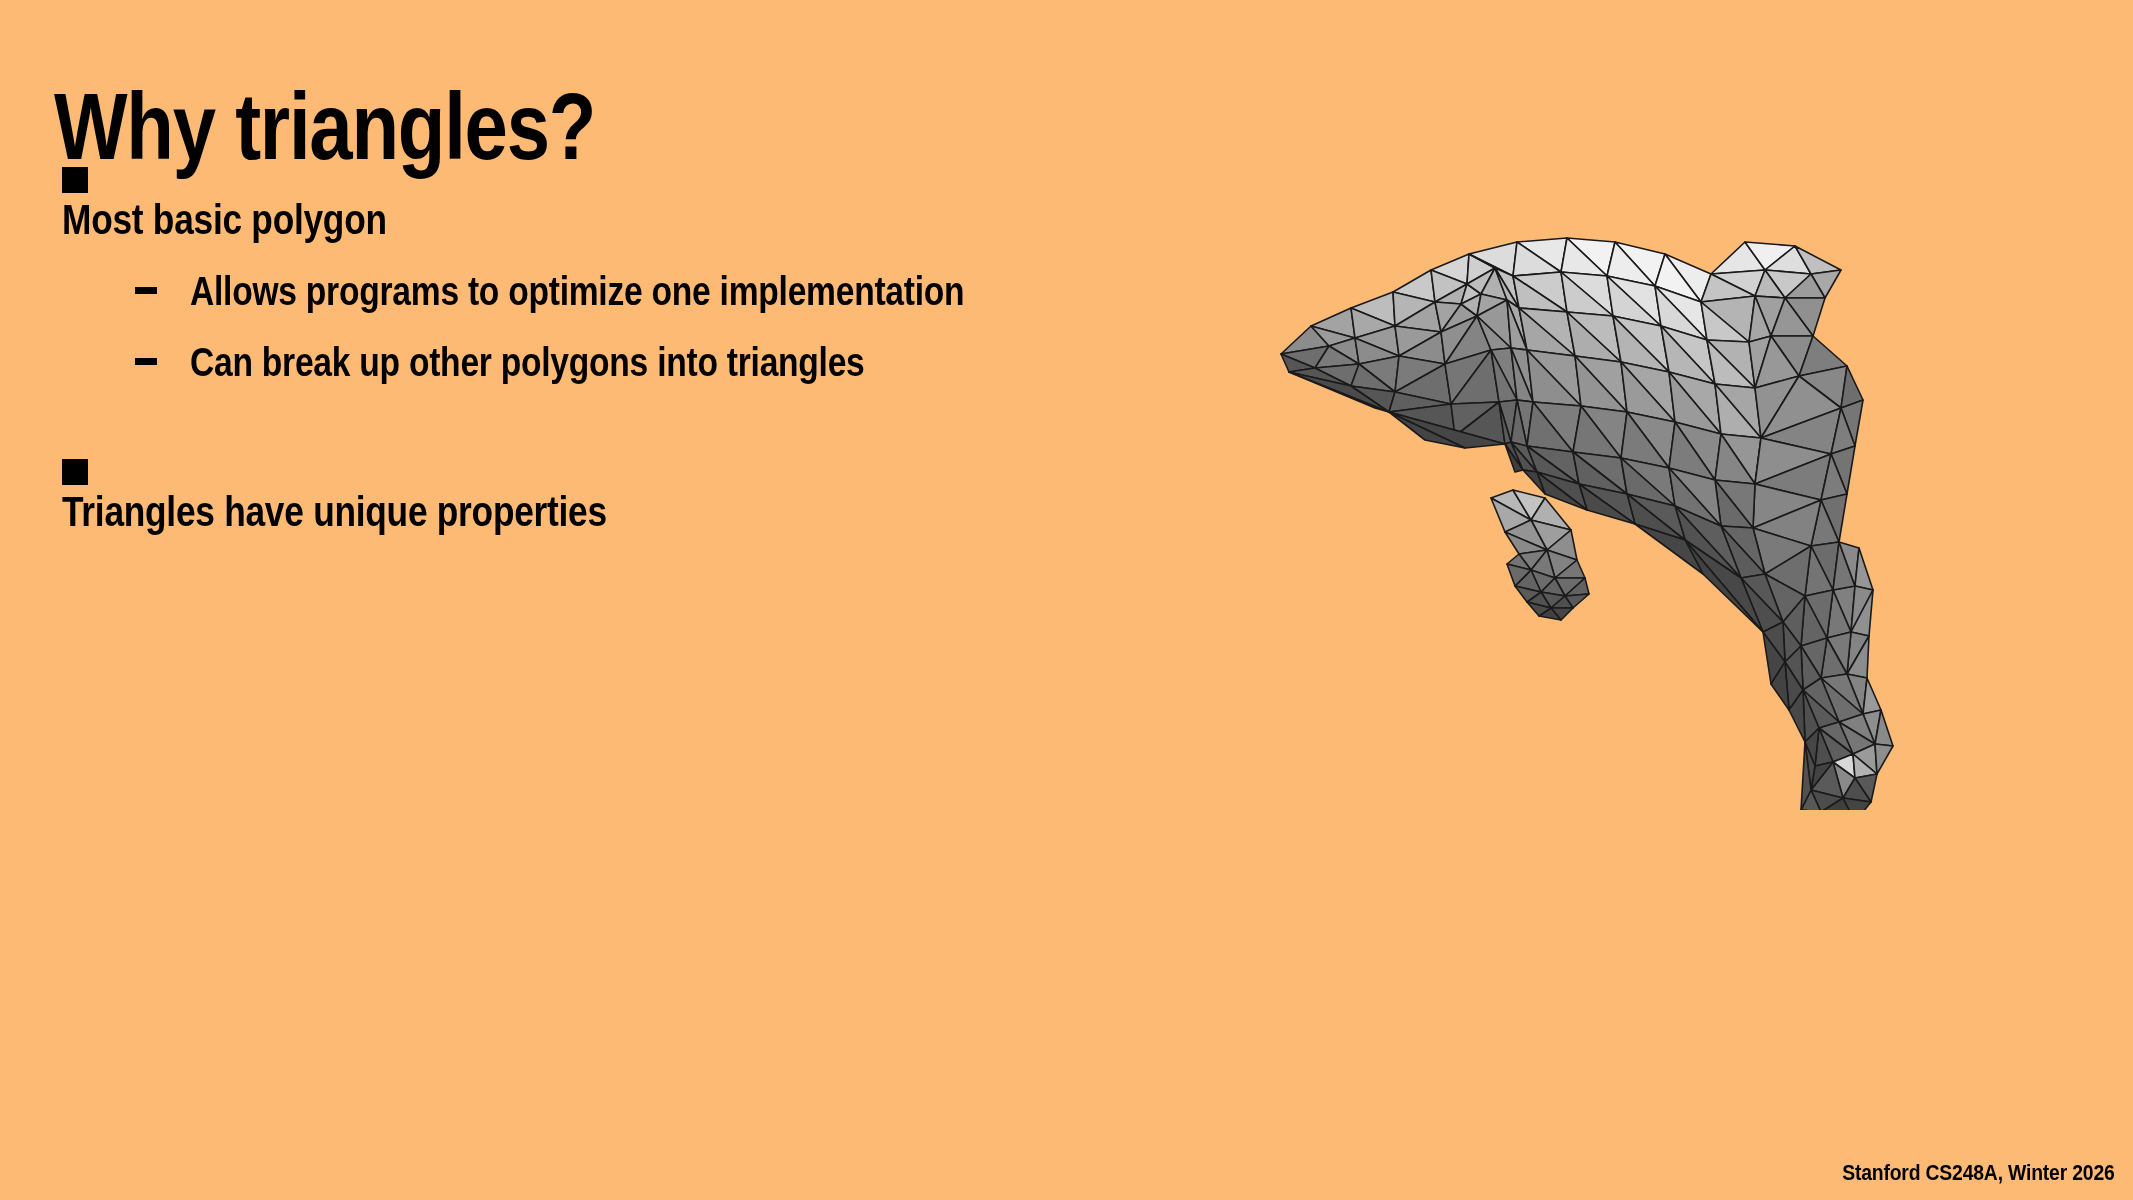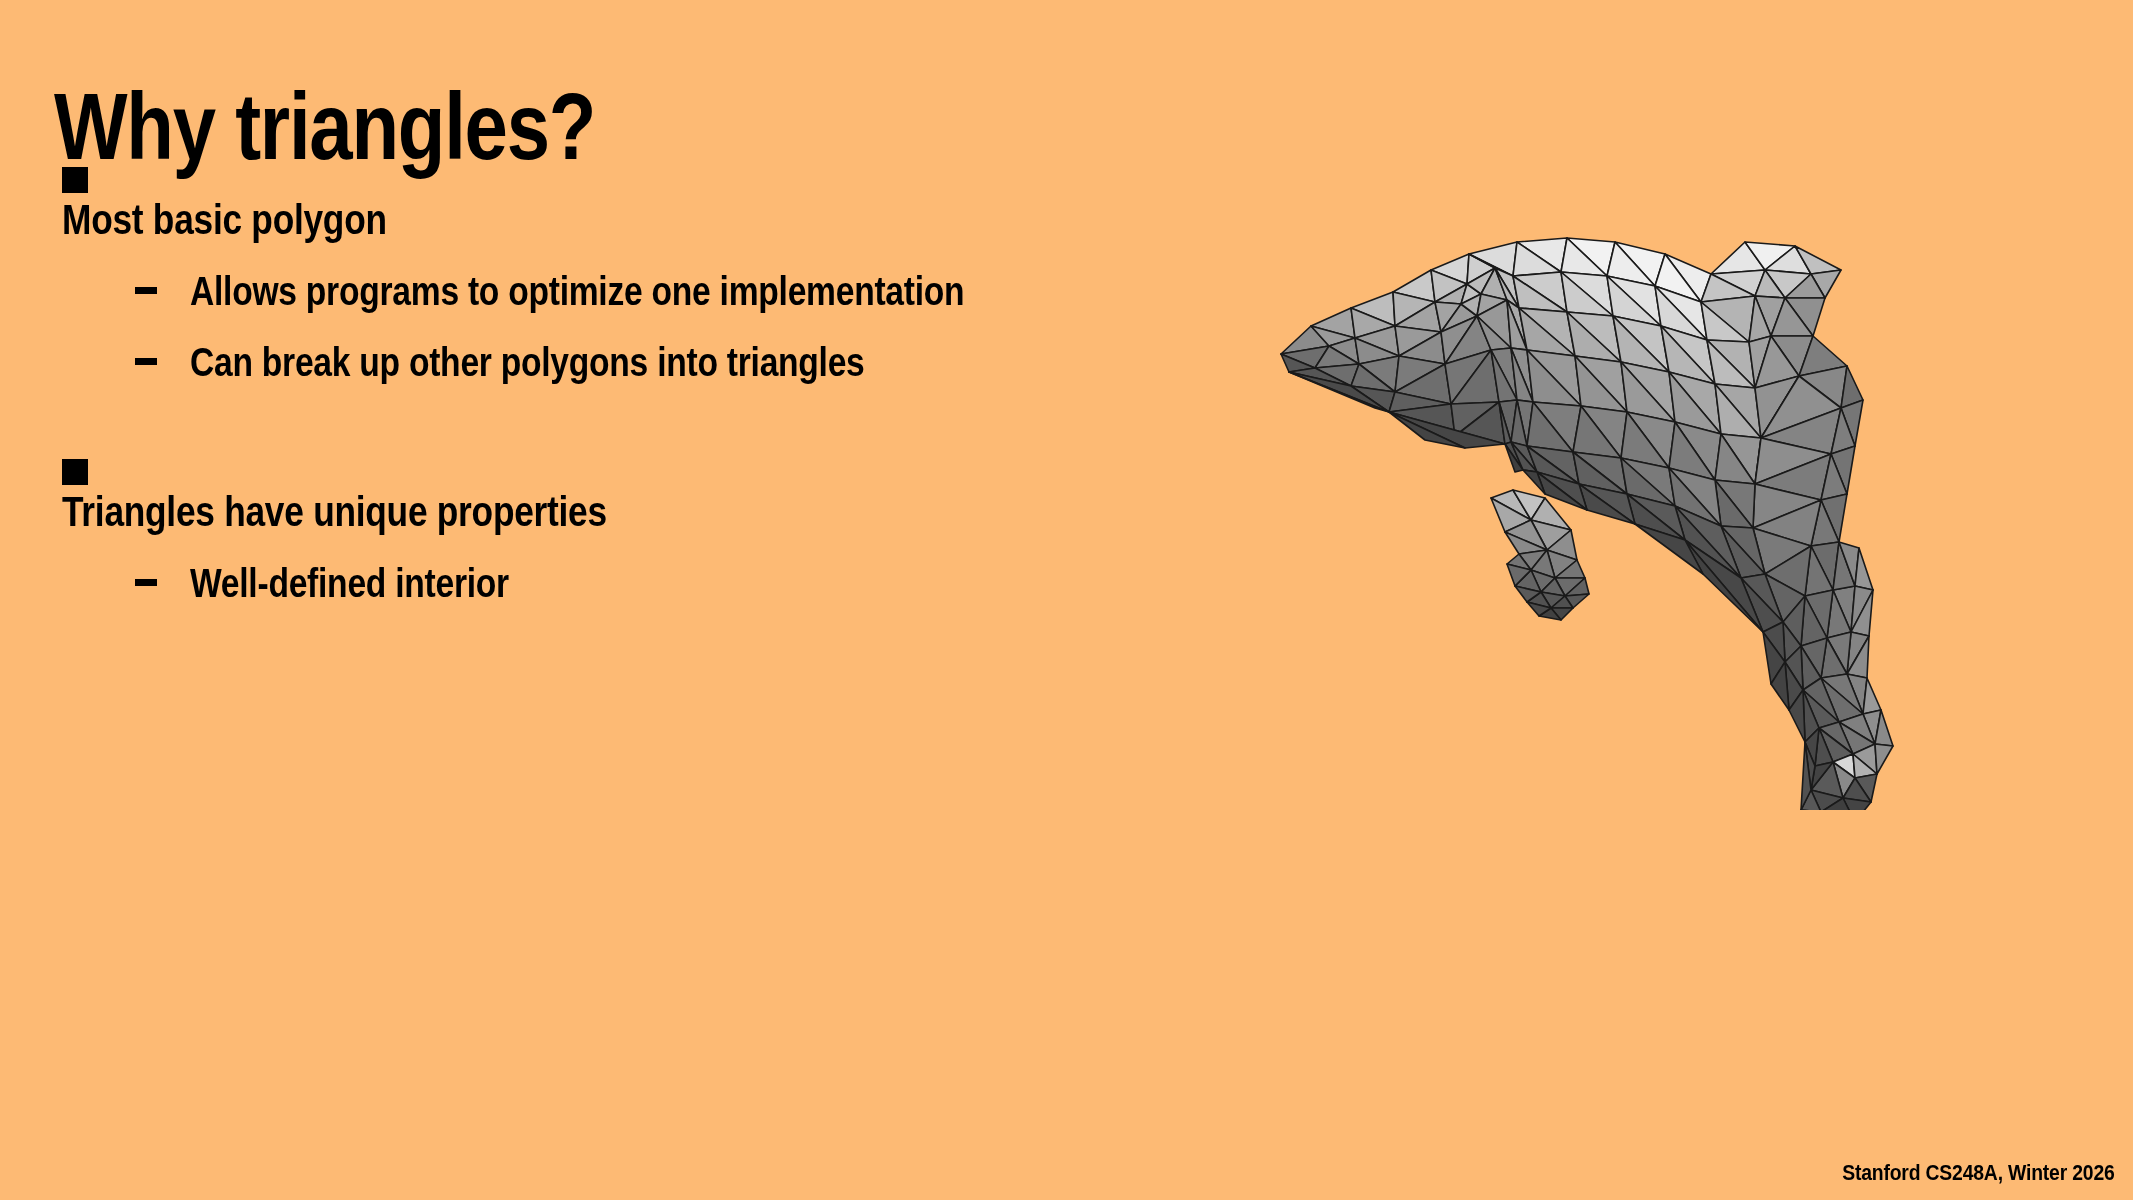--- a/index.html
+++ b/index.html
@@ -157,24 +157,20 @@
       <span class="marker-dash"></span>
       <span class="bullet-text">Can break up other polygons into triangles</span>
     </div>
 
     <div class="bullet-row level1 gap-before">
       <span class="marker-square"></span>
       <span class="bullet-text">Triangles have unique properties</span>
     </div>
 
 
-    <div class="bullet-row level2">
-      <span class="marker-dash"></span>
-      <span class="bullet-text">Well-defined interior</span>
-    </div>
 
 
   </div>
 
   <div class="mesh-figure">
     <svg viewBox="0 0 720 660" xmlns="http://www.w3.org/2000/svg">
       <g id="mesh" stroke="#1a1a1a" stroke-width="1.6" stroke-linejoin="round">
 
         <polygon points="26,204 56,176 74,196" fill="#8c8c8c"></polygon>
         <polygon points="26,204 74,196 60,218" fill="#6e6e6e"></polygon>

